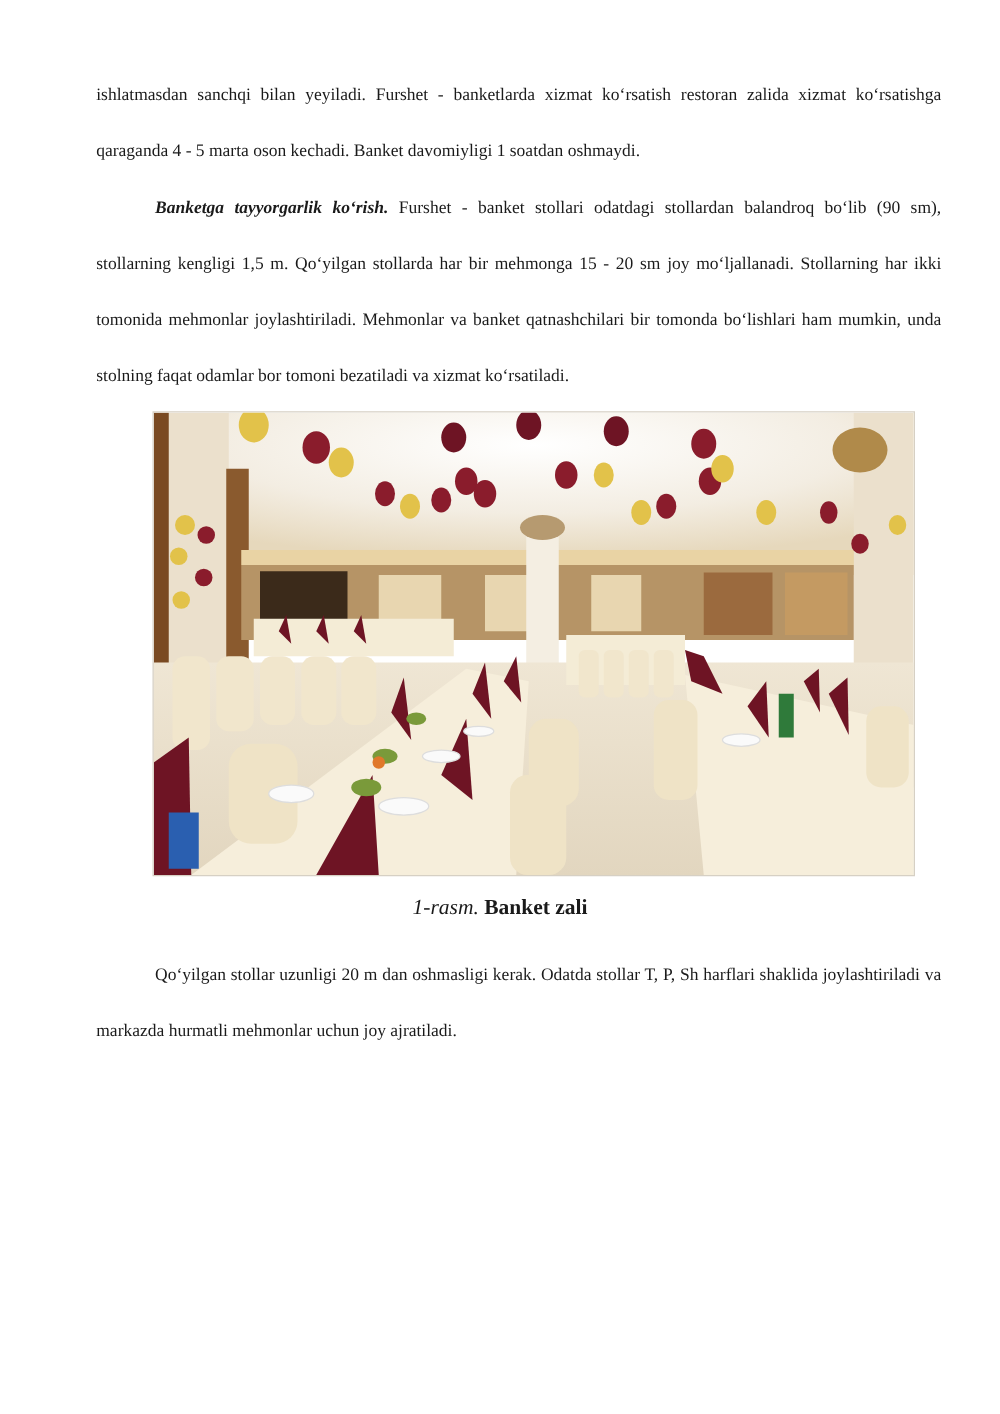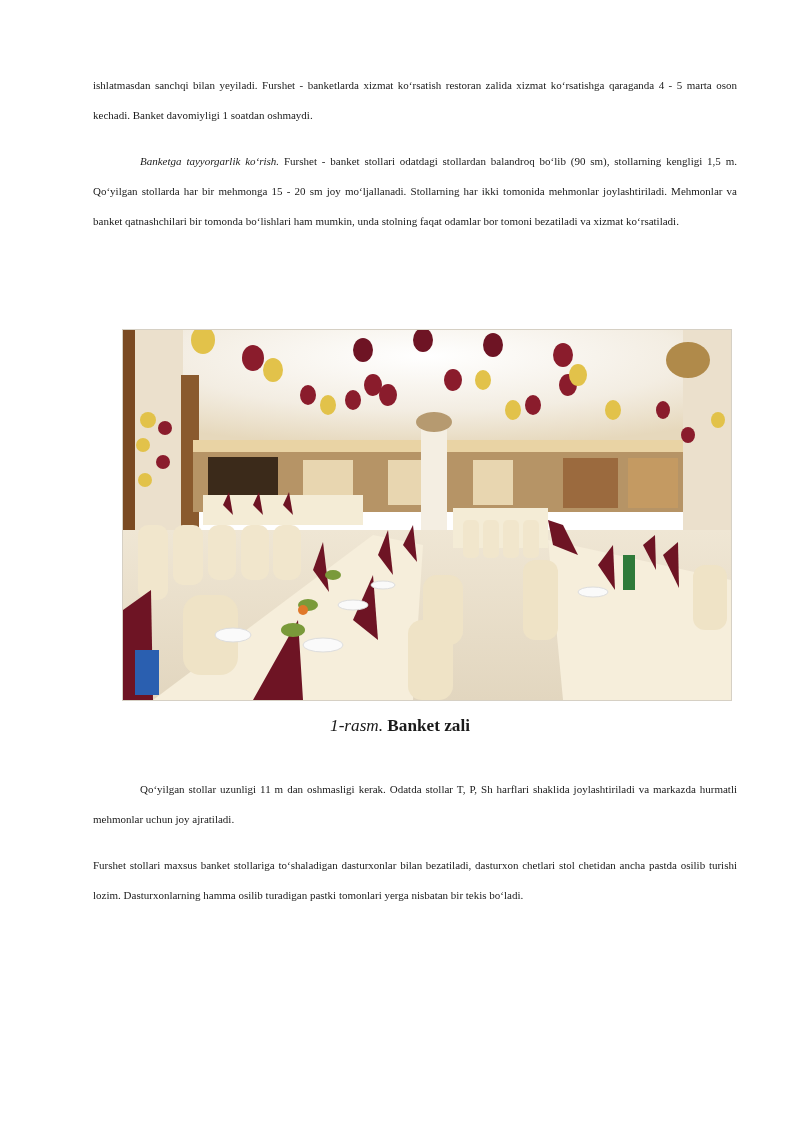--- a/index.html
+++ b/index.html
@@ -2,25 +2,25 @@
 <html><head>
   <meta charset="utf-8">
   <style>
     html, body { margin: 0; padding: 0; background: #ffffff; }
     body {
       width: 800px; height: 1131px; position: relative; overflow: hidden;
       font-family: "Liberation Serif", serif; color: #1a1a1a;
     }
     .page { position: absolute; left: 77px; top: 54px; width: 676px; }
     .p {
-      font-size: 11px; line-height: 30px; text-align: justify;
-      margin: 16px; text-align-last: left;
+      font-size: 14px; line-height: 45px; text-align: justify;
+      margin: 0; text-align-last: left;
     }
     .indent { text-indent: 47px; }
-    .bold-italic { font-weight: normal; font-style: italic; }
+    .bold-italic { font-weight: bold; font-style: italic; }
     .figure {
       position: absolute; left: 122px; top: 329px; width: 608px; height: 370px;
       overflow: hidden; border: 1px solid #d6d0c4;
     }
     .caption {
       position: absolute; left: 0; width: 800px; top: 716px;
       text-align: center; font-size: 17.2px; box-sizing: border-box;
     }
     .caption .it { font-style: italic; }
     .caption .b { font-weight: bold; }
@@ -157,15 +157,14 @@
       <ellipse cx="22" cy="150" rx="7" ry="7" fill="#e2c24a"></ellipse>
       <ellipse cx="595" cy="90" rx="7" ry="8" fill="#e2c24a"></ellipse>
       <ellipse cx="565" cy="105" rx="7" ry="8" fill="#8a1c2c"></ellipse>
     </g>
   </svg>
 </div>
 
 <div class="caption"><span class="it">1-rasm.</span><span class="b"> Banket zali</span></div>
 
 <div class="after">
-  <p class="p indent">Qo‘yilgan stollar uzunligi 11 m dan oshmasligi kerak. Odatda stollar T, P, Sh harflari shaklida joylashtiriladi va markazda hurmatli mehmonlar uchun joy ajratiladi.</p>
-  <p class="p">Furshet stollari maxsus banket stollariga to‘shaladigan dasturxonlar bilan bezatiladi, dasturxon chetlari stol chetidan ancha pastda osilib turishi lozim. Dasturxonlarning hamma osilib turadigan pastki tomonlari yerga nisbatan bir tekis bo‘ladi.</p>
+  <p class="p indent">Qo‘yilgan stollar uzunligi 20 m dan oshmasligi kerak. Odatda stollar T, P, Sh harflari shaklida joylashtiriladi va markazda hurmatli mehmonlar uchun joy ajratiladi.</p>
 </div>
 
 </body></html>

